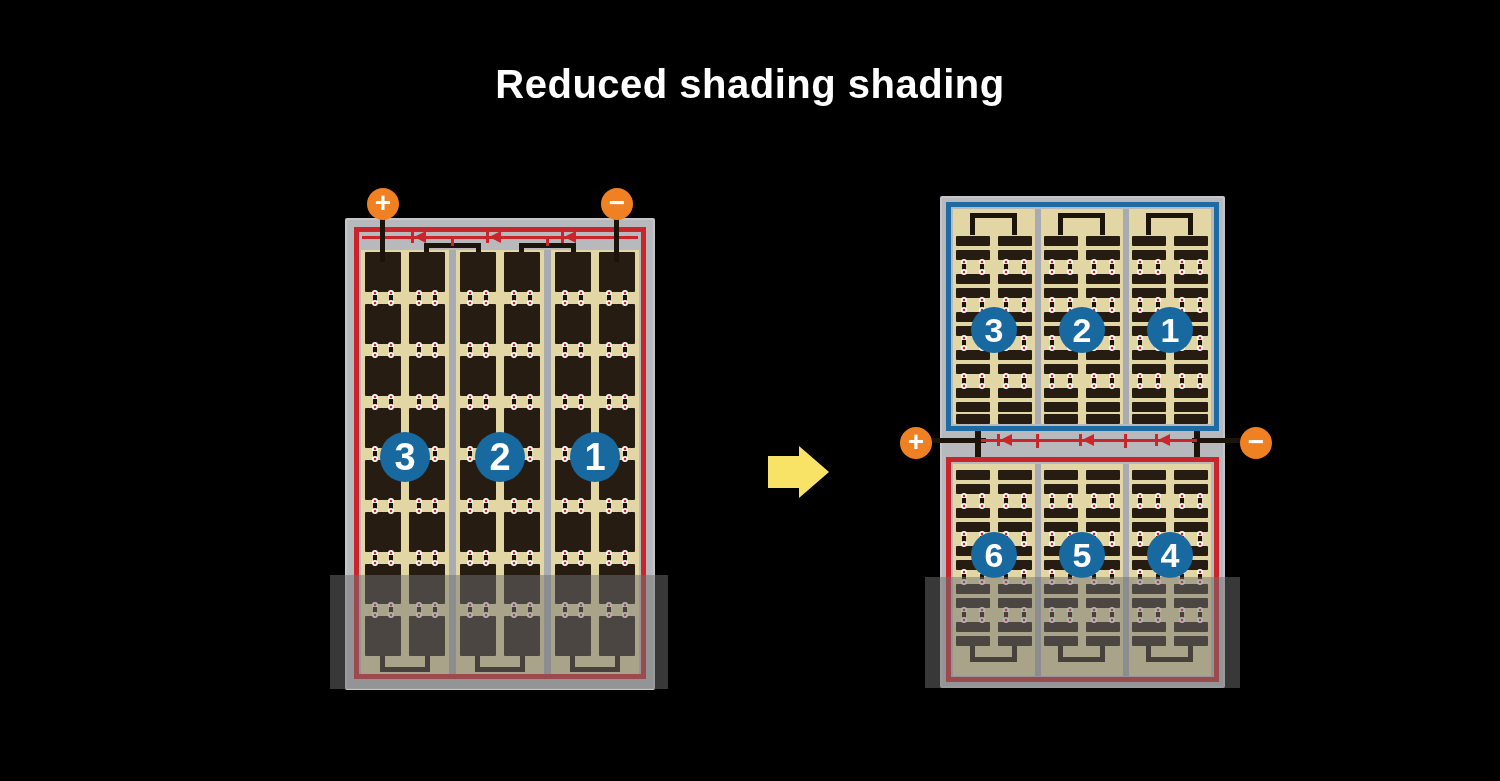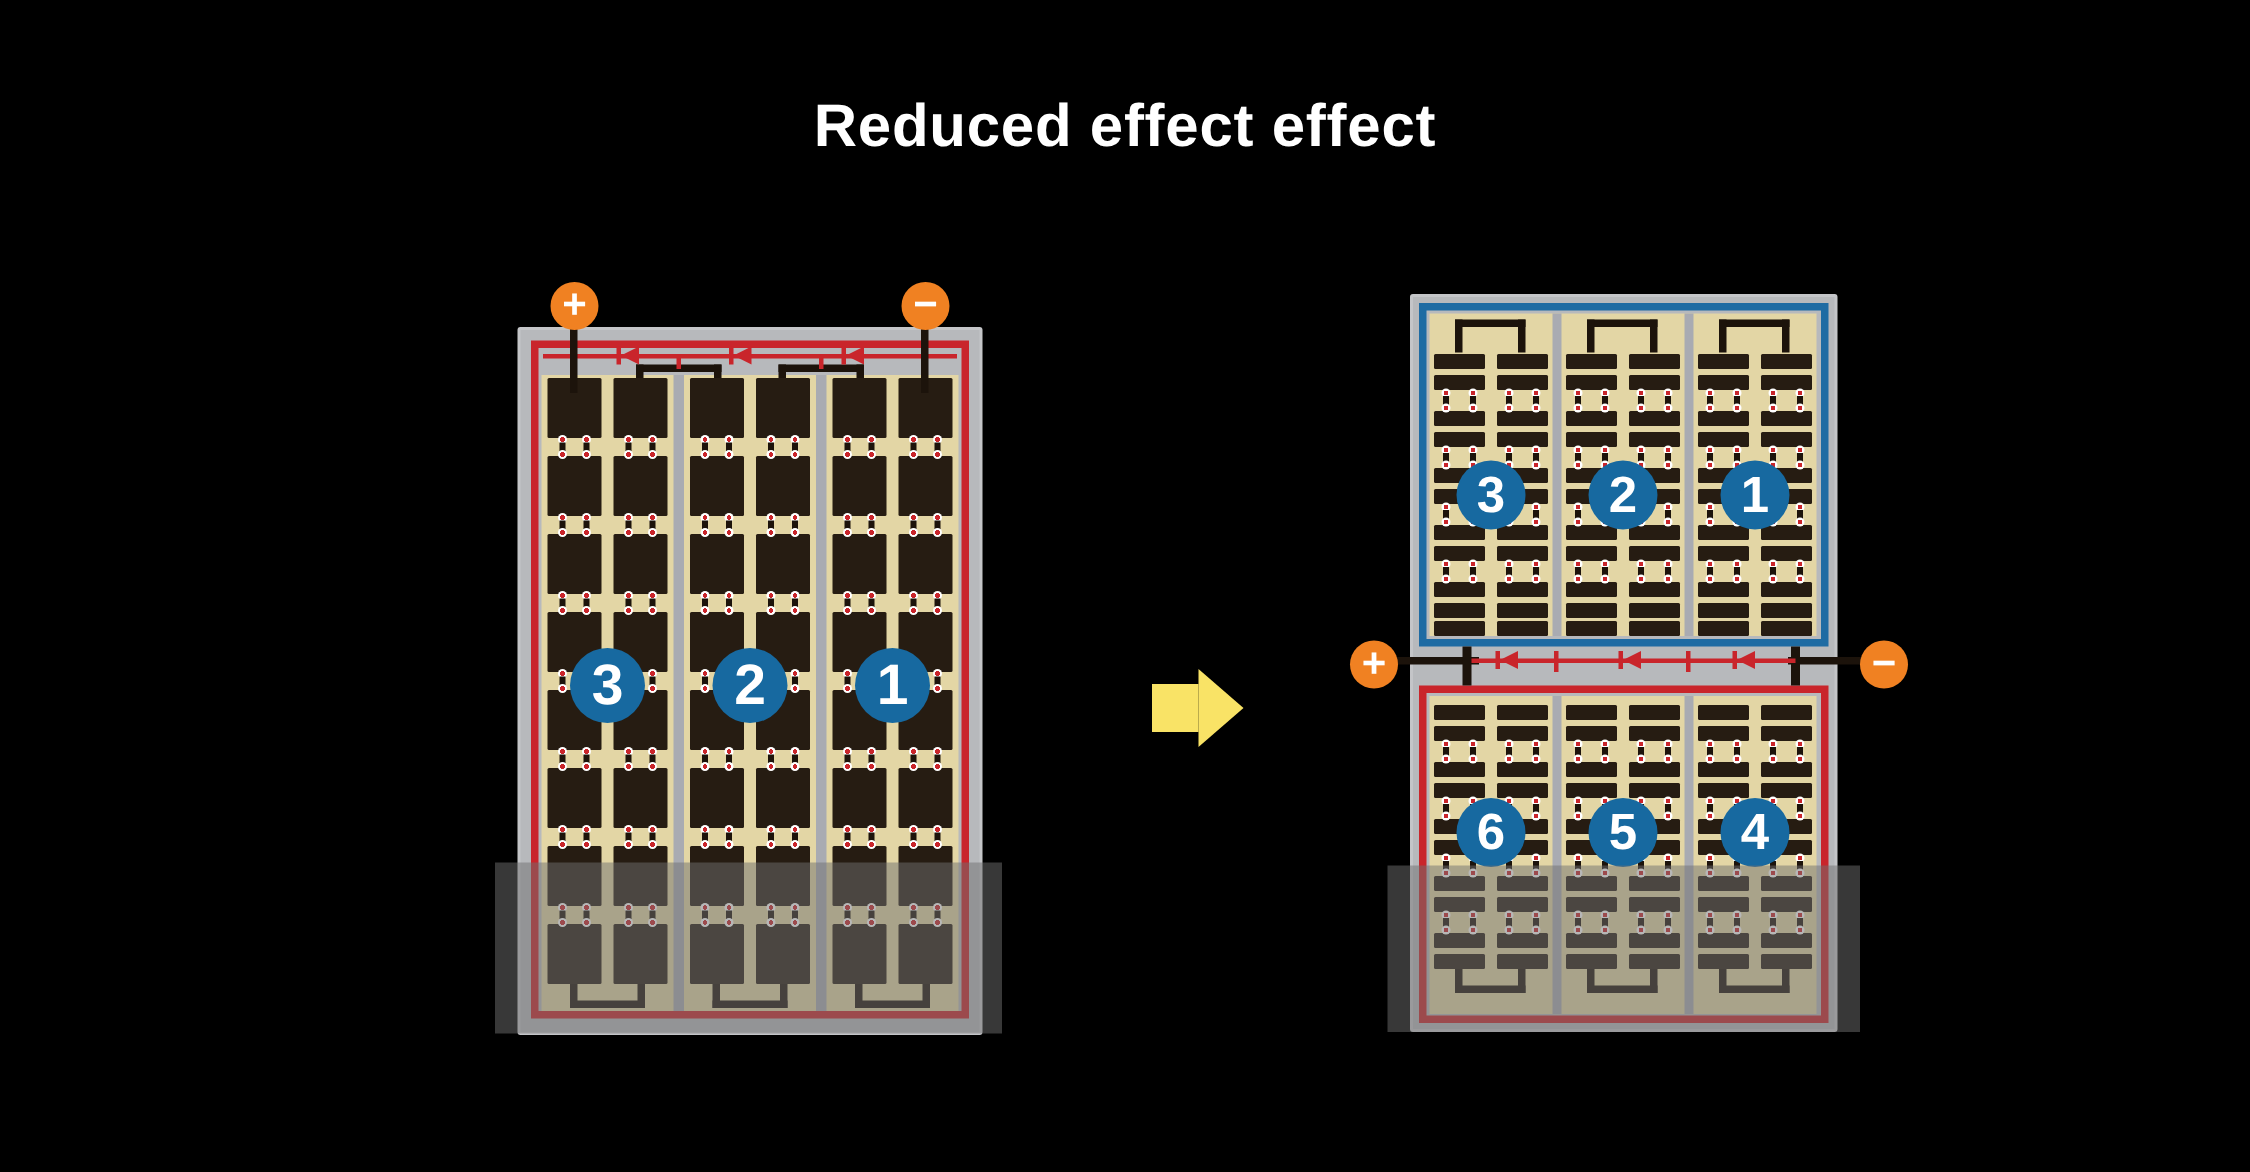--- a/index.html
+++ b/index.html
@@ -56,21 +56,21 @@
   .shade{ position:absolute; background:var(--shade); z-index:40; }
   .arrowbody{ position:absolute; background:var(--arrow); }
   .arrowhead{ position:absolute; width:0; height:0;
     border-top:26px solid transparent; border-bottom:26px solid transparent;
     border-left:30px solid var(--arrow); }
 </style>
 </head>
 <body>
 
 <div class="stage">
-  <div class="title">Reduced effect effect</div>
+  <div class="title">Reduced shading shading</div>
 <div class="frame" style="left: 345px; top: 218px; width: 310px; height: 472px;"></div>
     <div class="tan" style="left: 361px; top: 250px; width: 278px; height: 426px;"></div>
     <div class="vstrip" style="left: 449px; top: 250px; width: 7px; height: 426px;"></div>
     <div class="vstrip" style="left: 544px; top: 250px; width: 7px; height: 426px;"></div>
     <div class="bred" style="left: 354px; top: 227px; width: 292px; height: 452px;"></div>
     <div class="redline" style="left: 362px; top: 236px; width: 276px; height: 3px;"></div>
     <div class="ucontop" style="left: 424px; top: 243px; width: 57px; height: 14px;"></div>
     <div class="ucontop" style="left: 519px; top: 243px; width: 57px; height: 14px;"></div>
     <div class="redline" style="left: 451px; top: 238px; width: 3px; height: 8px;"></div>
     <div class="redline" style="left: 546px; top: 238px; width: 3px; height: 8px;"></div>

